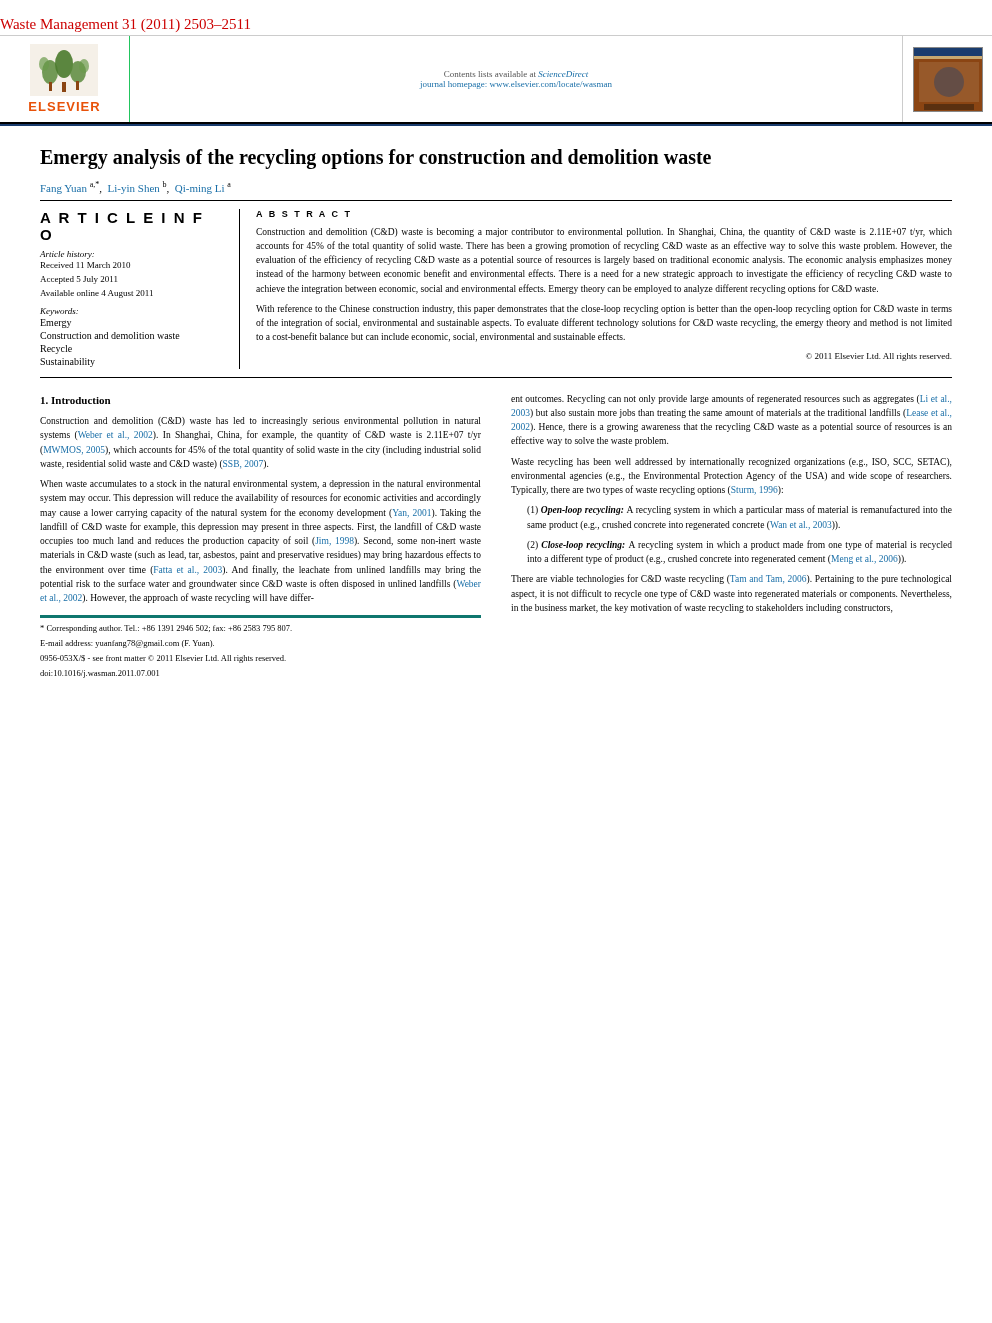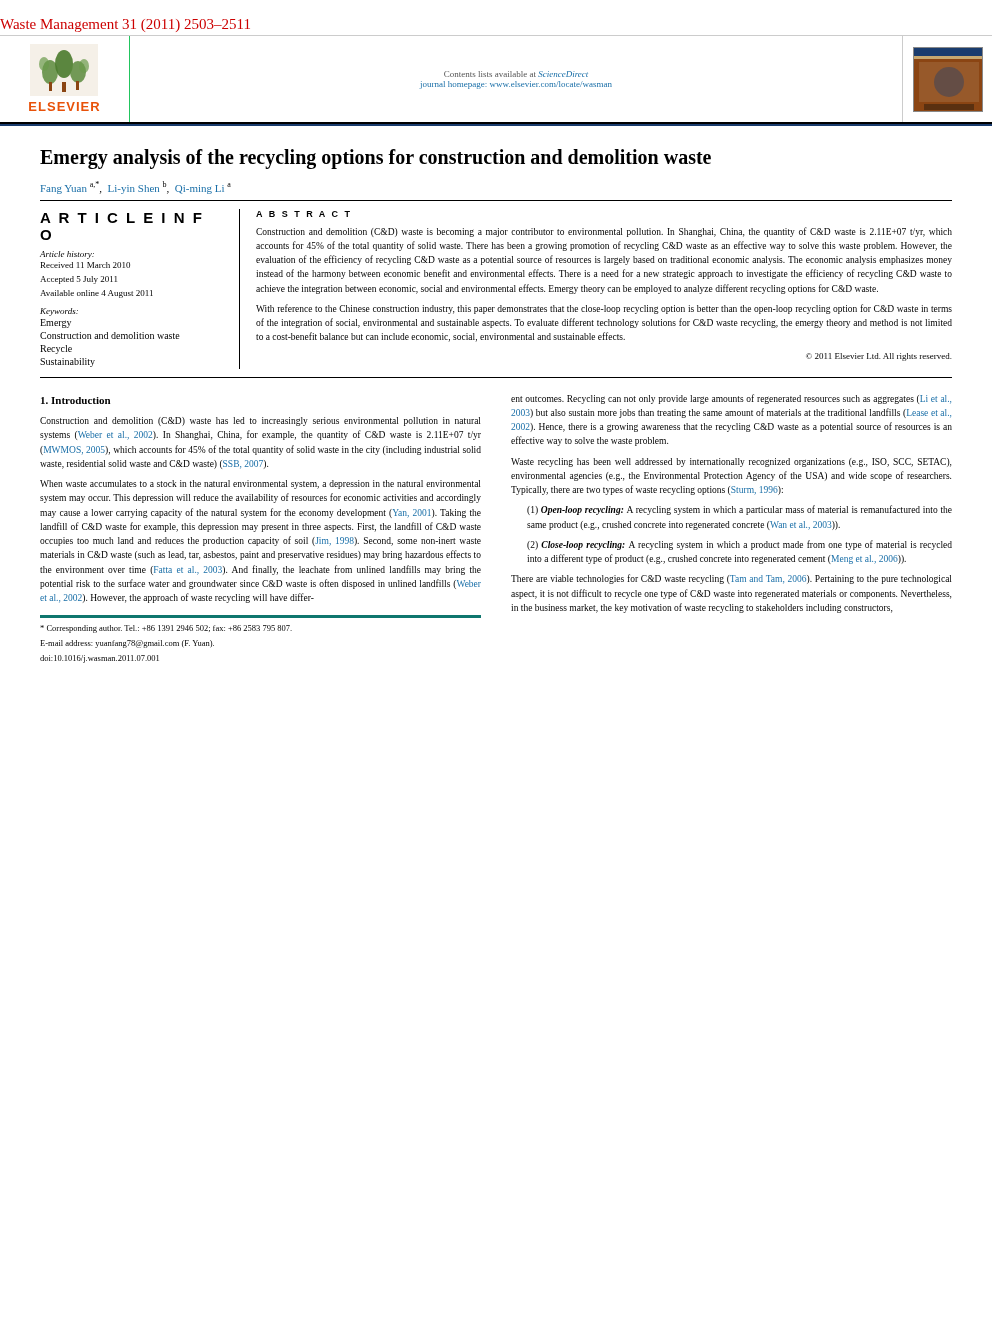--- a/index.html
+++ b/index.html
@@ -416,20 +416,21 @@
         Construction and demolition (C&amp;D) waste has led to increasingly serious environmental pollution in natural systems (<span class="ref-link">Weber et al., 2002</span>). In Shanghai, China, for example, the quantity of C&amp;D waste is 2.11E+07 t/yr (<span class="ref-link">MWMOS, 2005</span>), which accounts for 45% of the total quantity of solid waste in the city (including industrial solid waste, residential solid waste and C&amp;D waste) (<span class="ref-link">SSB, 2007</span>).
       </p>
 
       <p class="body-para">
         When waste accumulates to a stock in the natural environmental system, a depression in the natural environmental system may occur. This depression will reduce the availability of resources for economic activities and accordingly may cause a lower carrying capacity of the natural system for the economy development (<span class="ref-link">Yan, 2001</span>). Taking the landfill of C&amp;D waste for example, this depression may present in three aspects. First, the landfill of C&amp;D waste occupies too much land and reduces the production capacity of soil (<span class="ref-link">Jim, 1998</span>). Second, some non-inert waste materials in C&amp;D waste (such as lead, tar, asbestos, paint and preservative residues) may bring hazardous effects to the environment over time (<span class="ref-link">Fatta et al., 2003</span>). And finally, the leachate from unlined landfills may bring the potential risk to the surface water and groundwater since C&amp;D waste is often disposed in unlined landfills (<span class="ref-link">Weber et al., 2002</span>). However, the approach of waste recycling will have differ-
       </p>
 
       <div class="footnote-area">
         <span class="footnote-line">* Corresponding author. Tel.: +86 1391 2946 502; fax: +86 2583 795 807.</span>
         <span class="footnote-line">E-mail address: yuanfang78@gmail.com (F. Yuan).</span>
+        <span class="footnote-line">0956-053X/$ - see front matter © 2011 Elsevier Ltd. All rights reserved.</span>
         <span class="footnote-line">doi:10.1016/j.wasman.2011.07.001</span>
       </div>
     </div>
 
     <div class="body-col">
       <p class="body-para">
         ent outcomes. Recycling can not only provide large amounts of regenerated resources such as aggregates (<span class="ref-link">Li et al., 2003</span>) but also sustain more jobs than treating the same amount of materials at the traditional landfills (<span class="ref-link">Lease et al., 2002</span>). Hence, there is a growing awareness that the recycling C&amp;D waste as a potential source of resources is an effective way to solve the waste problem.
       </p>
 
       <p class="body-para">

